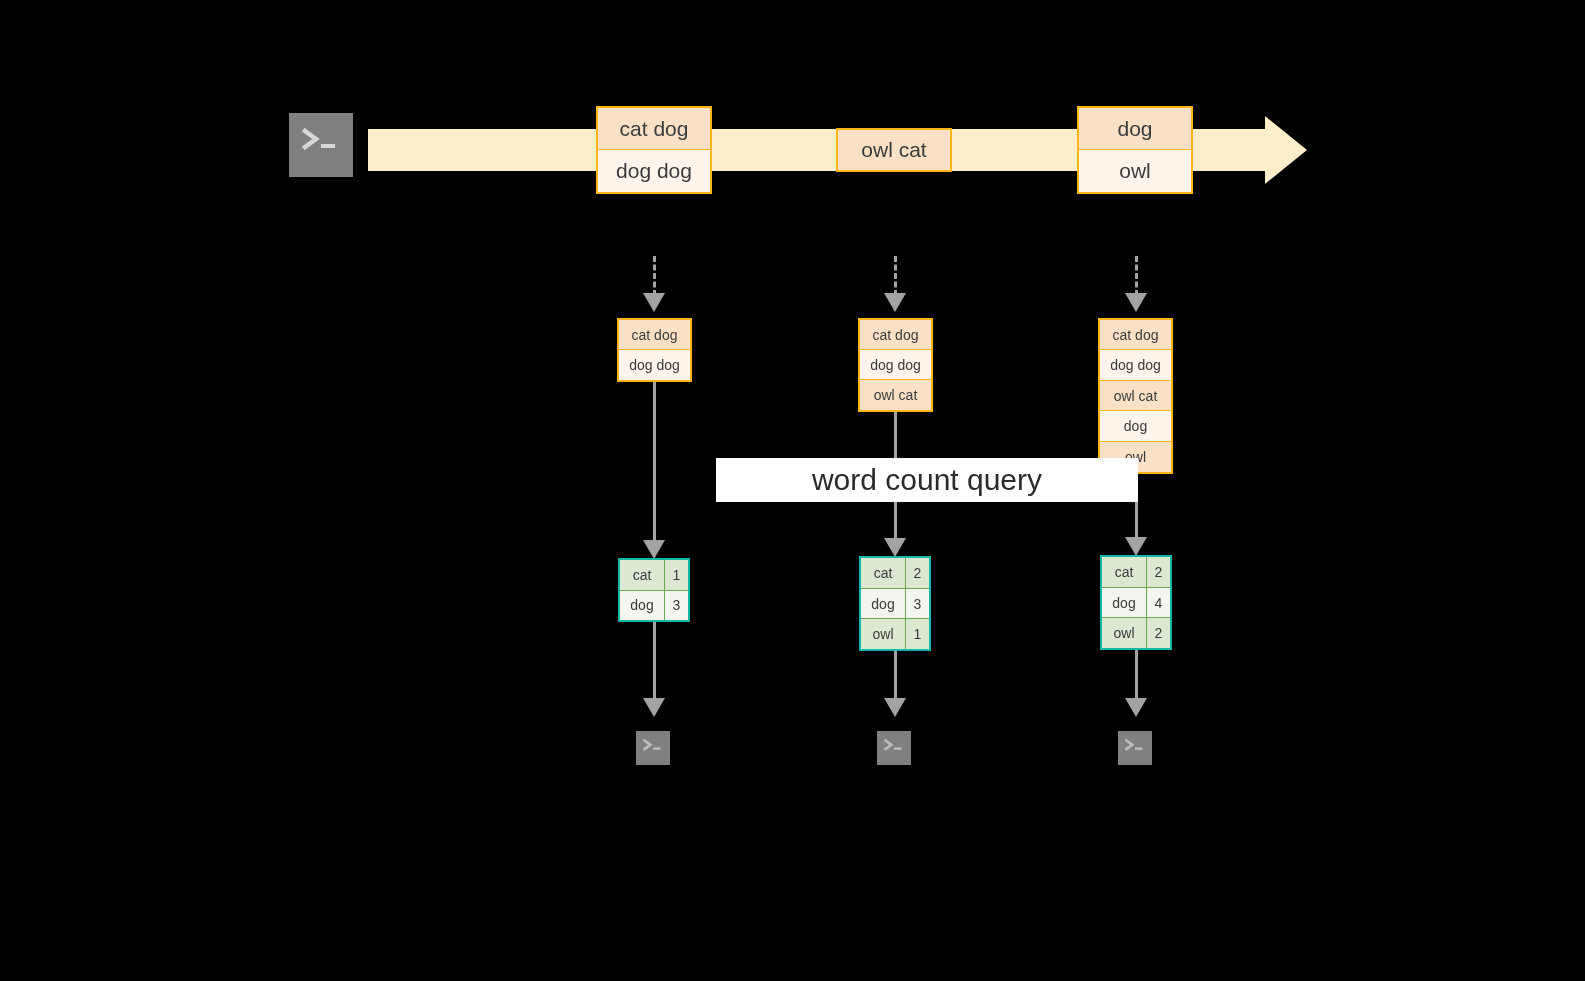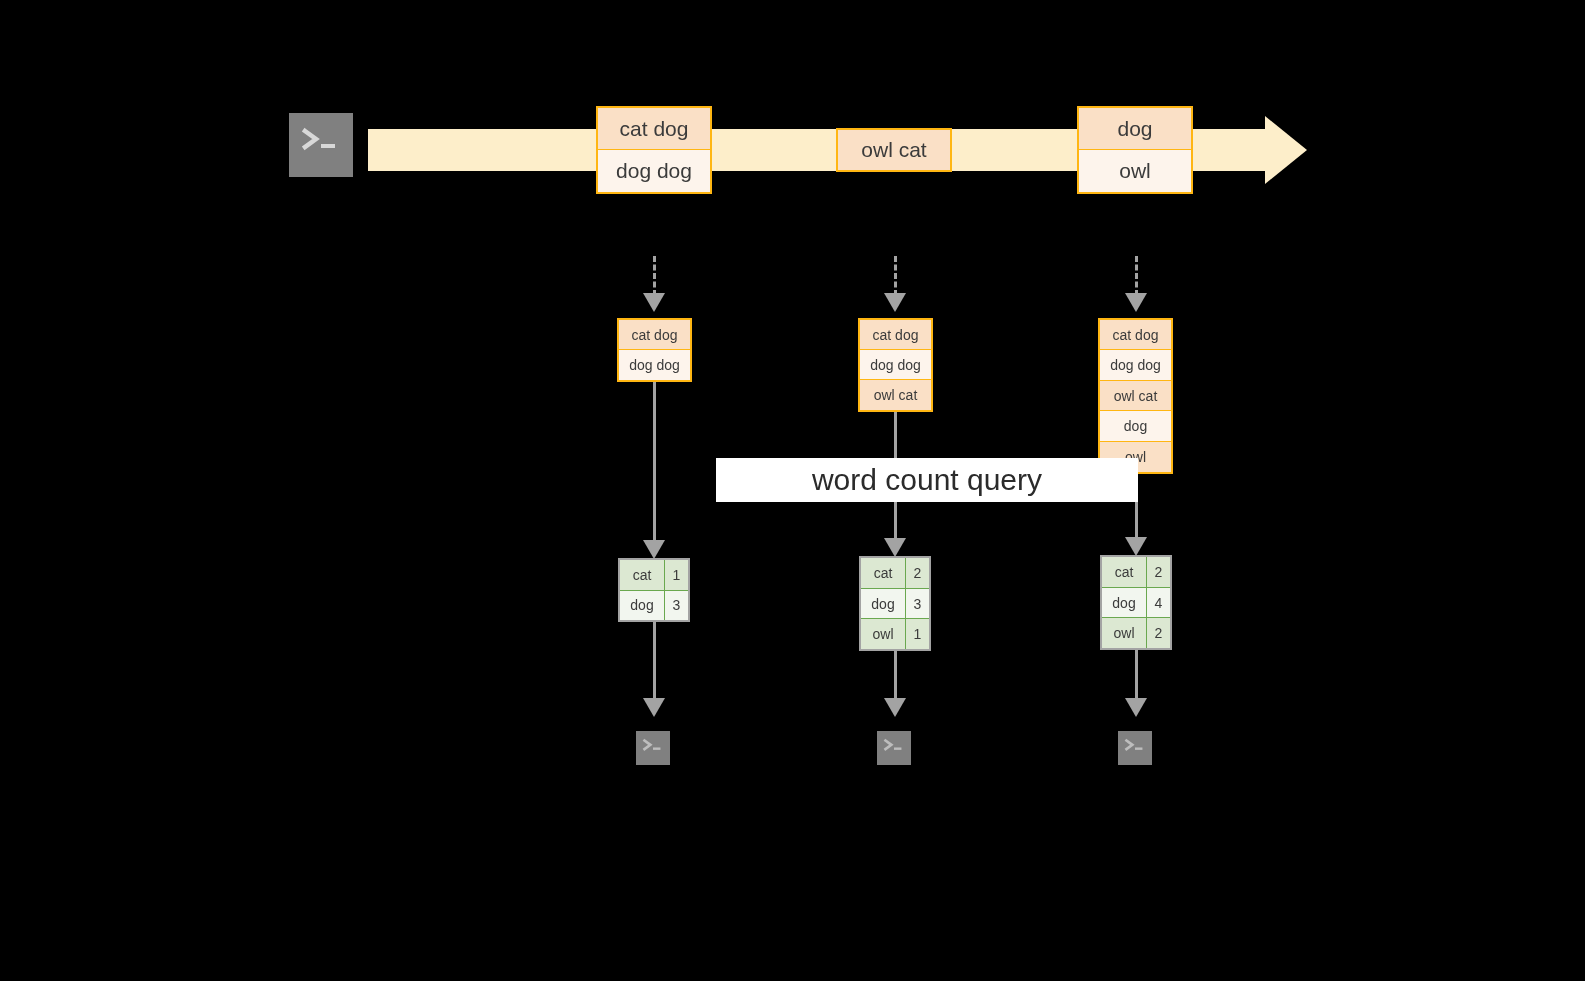--- a/index.html
+++ b/index.html
@@ -72,21 +72,21 @@
     white-space: nowrap;
   }
   .ocell:last-child { border-bottom: none; }
   .fill-a { background: #fae0c6; }
   .fill-b { background: #fdf4ec; }
 
   
   .gbox {
     position: absolute;
     box-sizing: border-box;
-    border: 2px solid #a3a3a3;
+    border: 2px solid #14b8a6;
     display: flex;
     flex-direction: column;
     text-align: right;
   }
   .grow {
     display: flex;
     flex: 1 1 0;
     box-sizing: border-box;
     border-bottom: 1.5px solid #6aa84f;
   }

